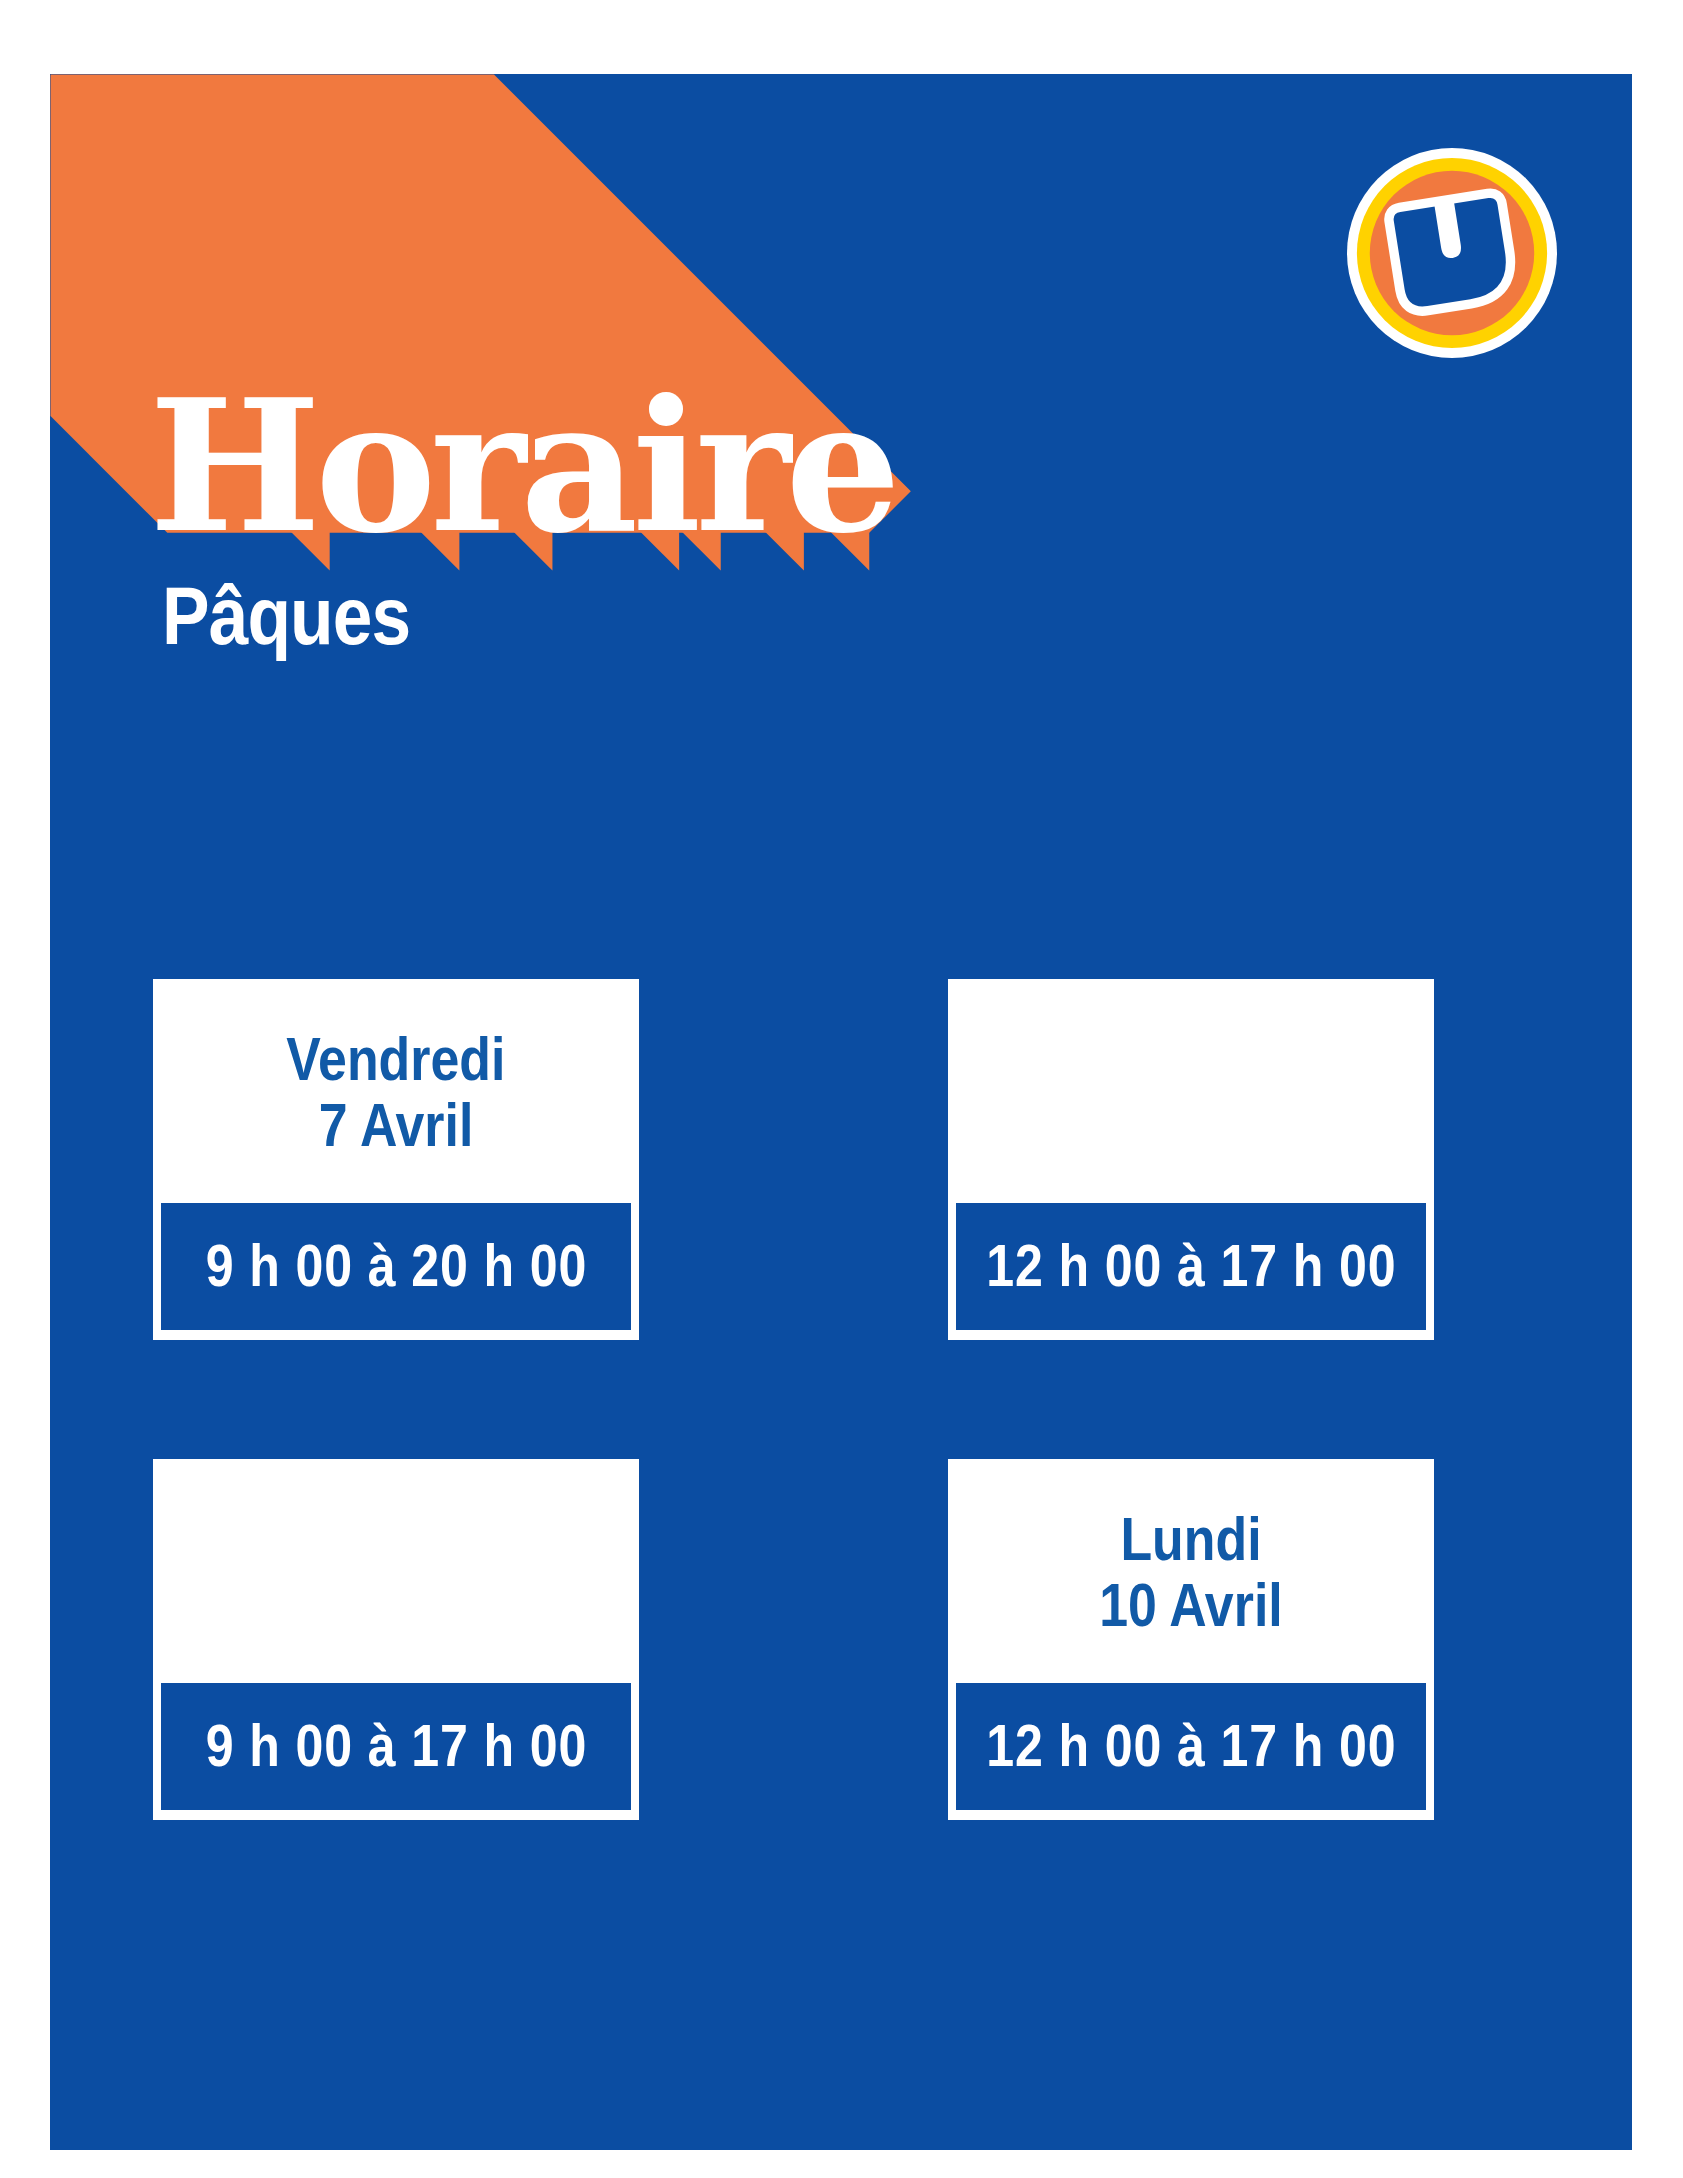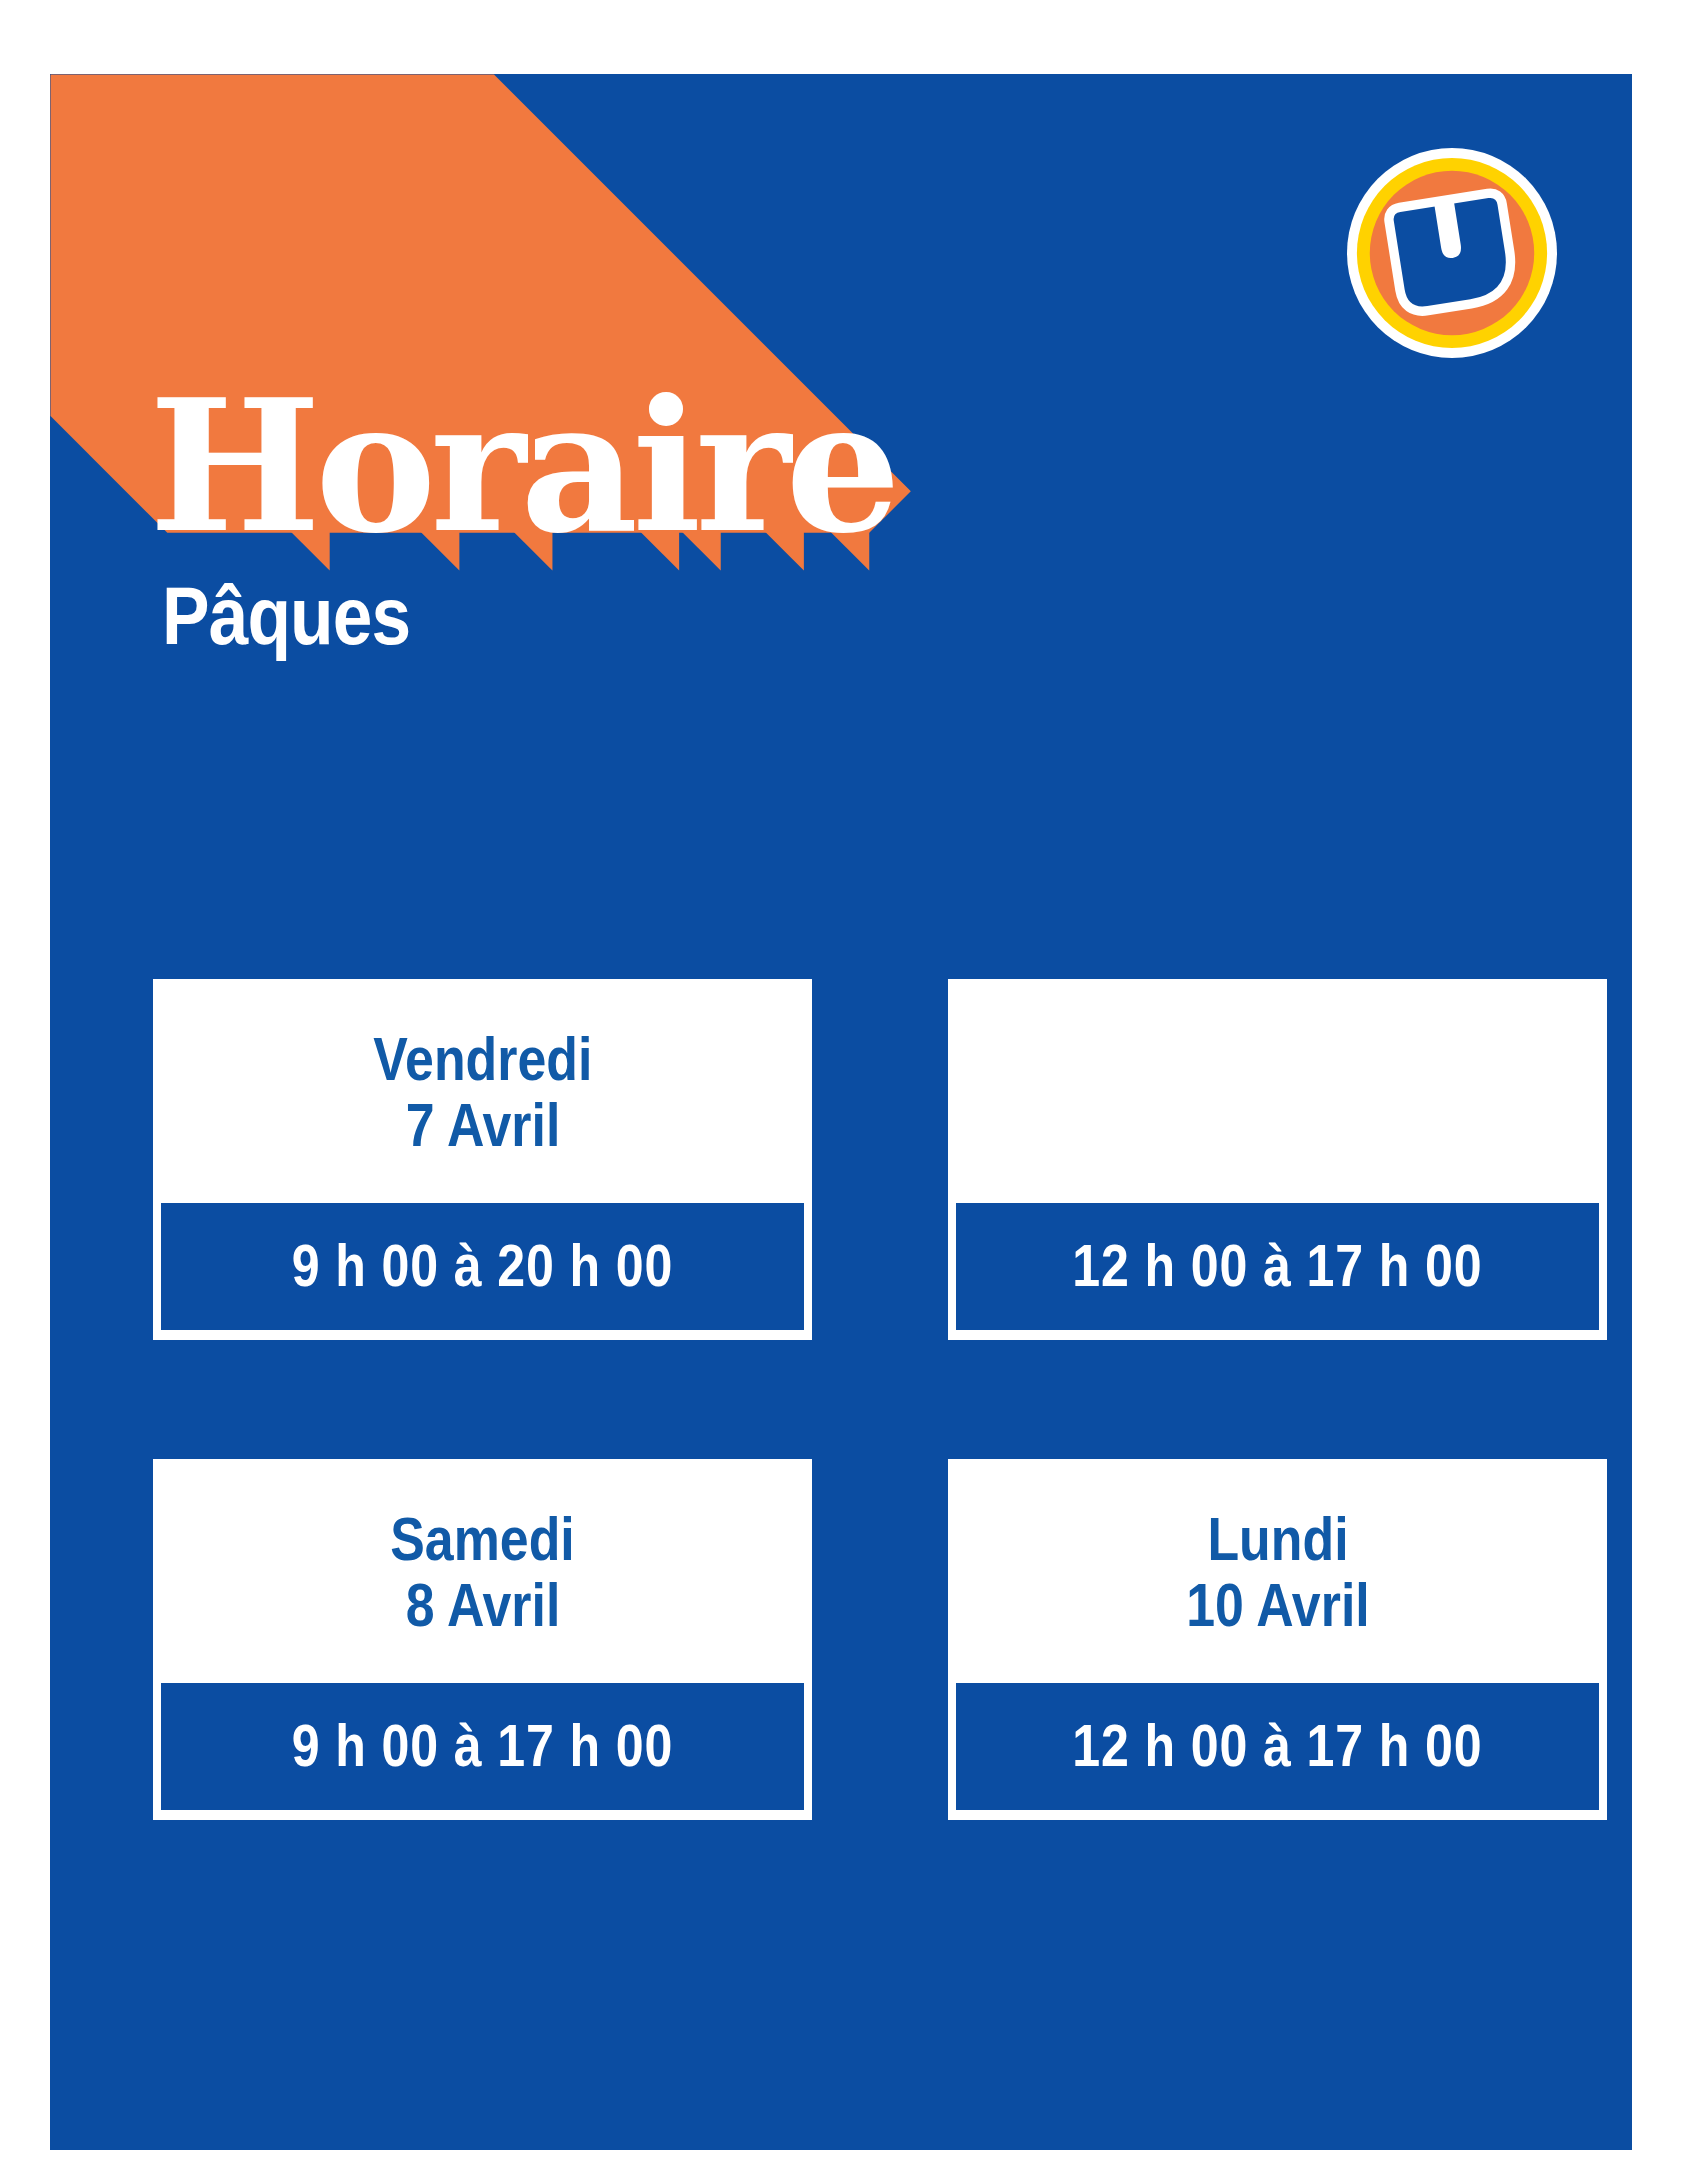--- a/index.html
+++ b/index.html
@@ -29,21 +29,21 @@
 
   .logo{position:absolute;left:1347px;top:124px;width:210px;height:210px;}
   .logo .ring-outer{fill:var(--white);}
   .logo .ring-yellow{fill:var(--yellow);}
   .logo .ring-orange{fill:var(--orange);}
   .logo .ring-inner{fill:var(--white);}
   .logo .u-outline{fill:none;stroke:var(--white);stroke-width:19;stroke-linejoin:round;}
   .logo .u-body{fill:var(--blue);}
   .logo .u-slot{fill:var(--white);}
 
-  .card{position:absolute;width:659px;height:361px;background:var(--white);text-align:right;}
+  .card{position:absolute;width:486px;height:361px;background:var(--white);text-align:right;}
   .card-day-block{position:absolute;left:0;right:0;top:0;height:225px;
                   display:flex;flex-direction:column;align-items:center;justify-content:center;}
   .card-day,.card-date{font-weight:bold;font-size:61px;line-height:66px;
                        color:var(--card-text);transform:scaleX(.85);white-space:nowrap;}
   .card-band{position:absolute;left:8px;right:8px;bottom:10px;height:127px;
              background:var(--blue);display:flex;align-items:center;justify-content:center;}
   .card-hours{font-weight:bold;font-size:59px;line-height:59px;color:var(--white);
               transform:scaleX(.85);white-space:nowrap;letter-spacing:1px;}
 
   .pos-card-0{left:153px;top:955px;}
@@ -94,24 +94,20 @@
     </div>
   </section>
 
   <section class="card pos-card-1">
     <div class="card-band">
       <div class="card-hours">12 h 00 à 17 h 00</div>
     </div>
   </section>
 
   <section class="card pos-card-2">
-    <div class="card-day-block">
-      <div class="card-day">Samedi</div>
-      <div class="card-date">8 Avril</div>
-    </div>
     <div class="card-band">
       <div class="card-hours">9 h 00 à 17 h 00</div>
     </div>
   </section>
 
   <section class="card pos-card-3">
     <div class="card-day-block">
       <div class="card-day">Lundi</div>
       <div class="card-date">10 Avril</div>
     </div>

